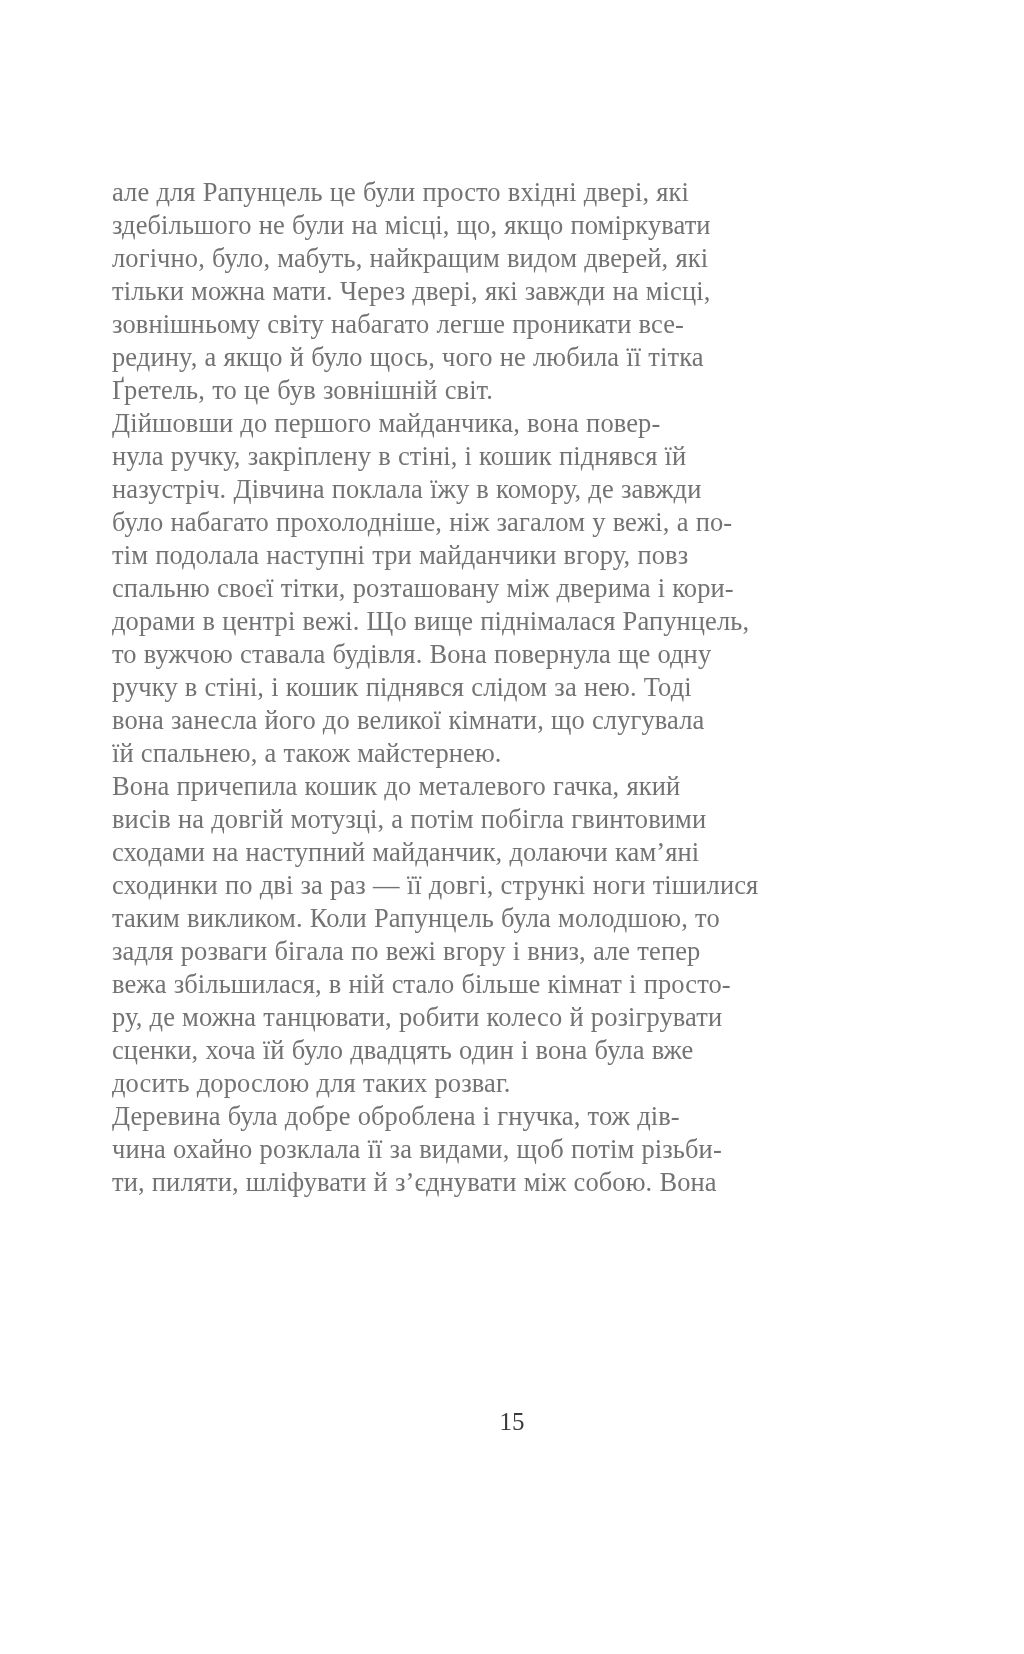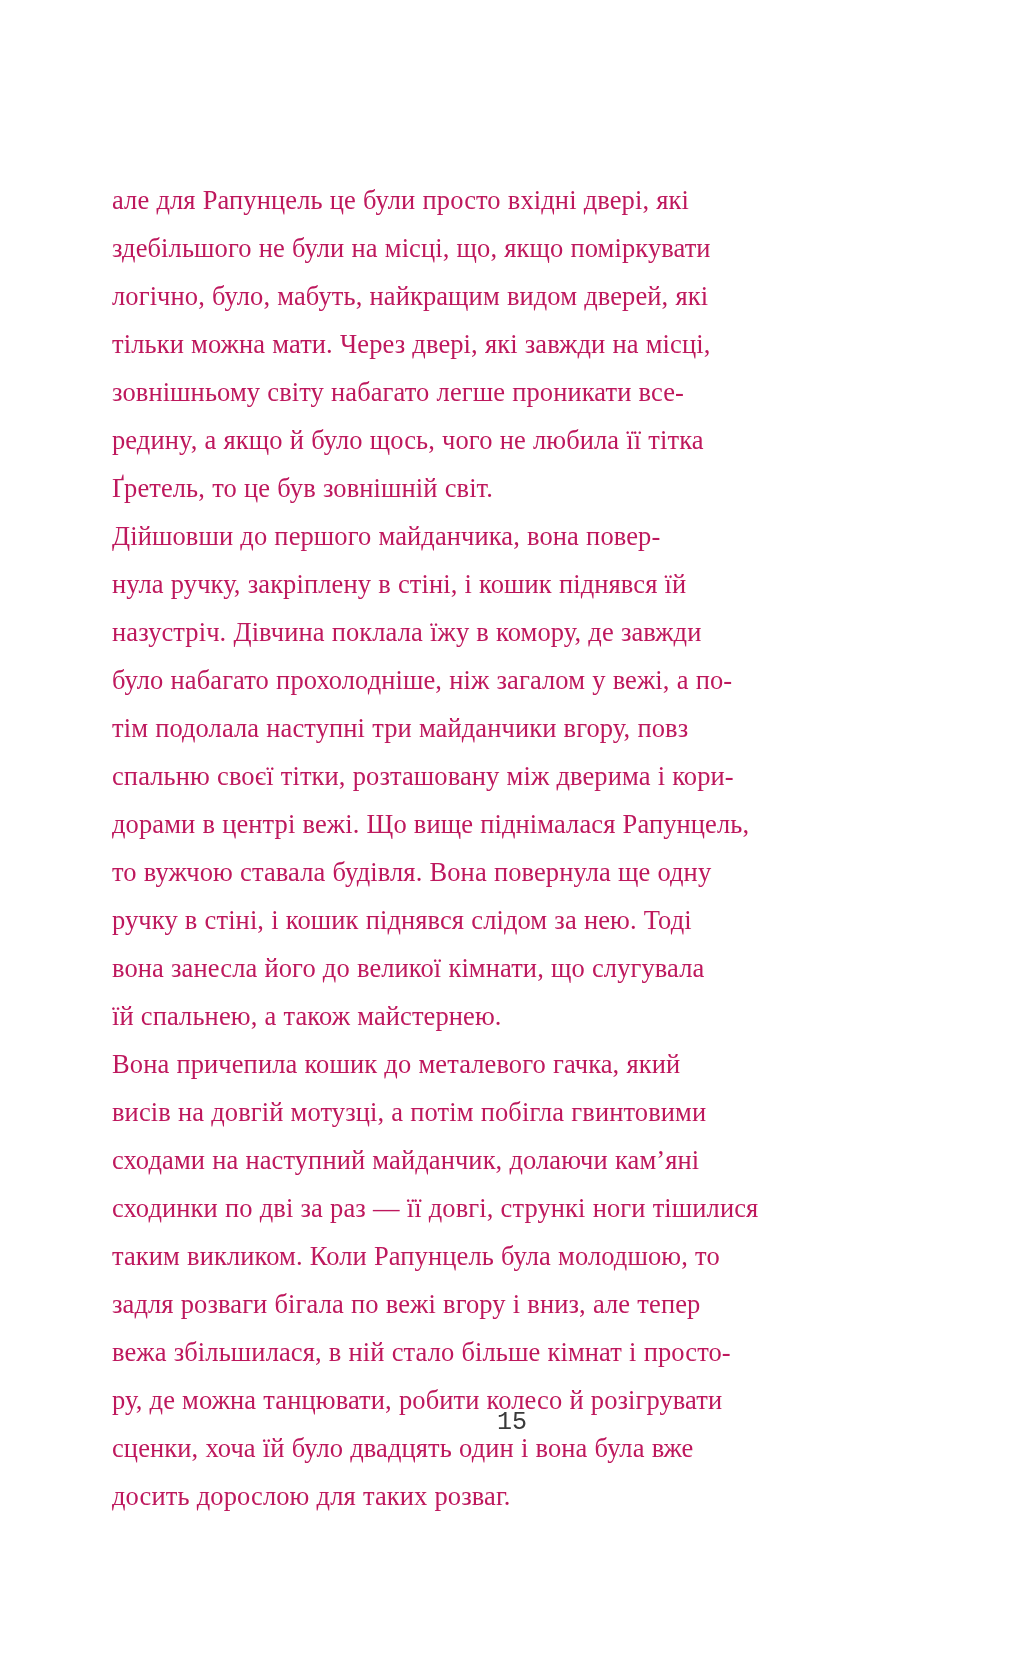--- a/index.html
+++ b/index.html
@@ -17,38 +17,38 @@
     overflow: hidden;
     box-sizing: border-box;
   }
   .text-block {
     position: absolute;
     left: 112px;
     top: 176px;
     width: 712px;
     font-family: "Liberation Serif", "DejaVu Serif", serif;
     font-size: 26.5px;
-    line-height: 48px;
-    color: #be185d;
+    line-height: 33px;
+    color: #737373;
     text-align: left;
     letter-spacing: 0.1px;
     word-spacing: 0.4px;
     -webkit-font-smoothing: antialiased;
   }
   .para {
     margin: 0;
     white-space: pre-wrap;
   }
   .page-number {
     position: absolute;
     left: 0;
     right: 0;
     top: 1408px;
     text-align: center;
-    font-family: Liberation Mono, monospace;
+    font-family: Liberation Serif, serif;
     font-size: 25px;
     color: #3a3a3a;
   }
 </style>
 </head>
 <body>
 
 <div class="page">
 
   <div class="text-block">
@@ -73,17 +73,20 @@
     <p class="para">Вона причепила кошик до металевого гачка, який
 висів на довгій мотузці, а потім побігла гвинтовими
 сходами на наступний майданчик, долаючи кам’яні
 сходинки по дві за раз — її довгі, стрункі ноги тішилися
 таким викликом. Коли Рапунцель була молодшою, то
 задля розваги бігала по вежі вгору і вниз, але тепер
 вежа збільшилася, в ній стало більше кімнат і просто-
 ру, де можна танцювати, робити колесо й розігрувати
 сценки, хоча їй було двадцять один і вона була вже
 досить дорослою для таких розваг.</p>
+    <p class="para">Деревина була добре оброблена і гнучка, тож дів-
+чина охайно розклала її за видами, щоб потім різьби-
+ти, пиляти, шліфувати й з’єднувати між собою. Вона</p>
   </div>
 
   <div class="page-number">15</div>
 
 </div>
 
 </body></html>

